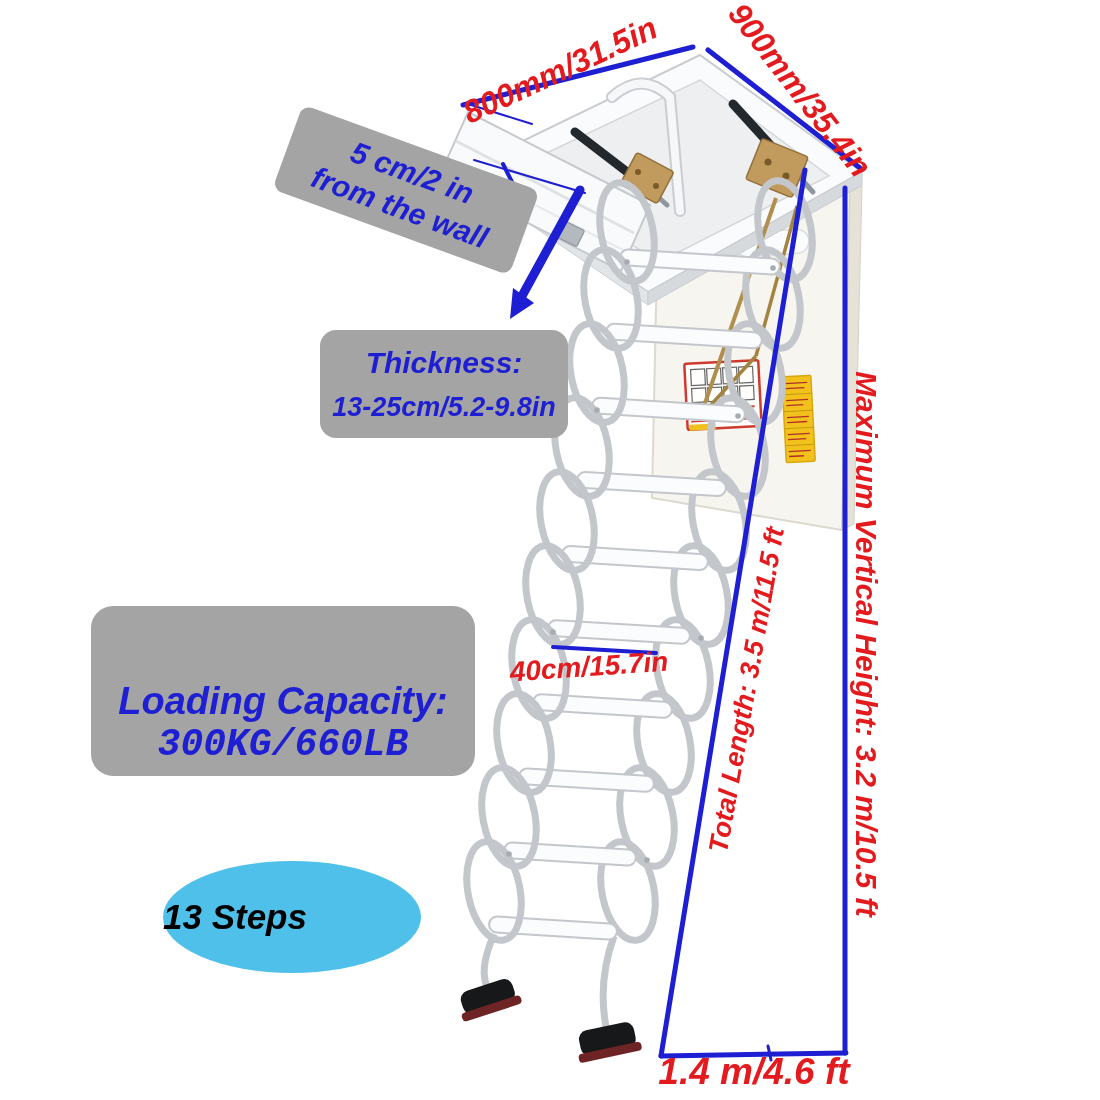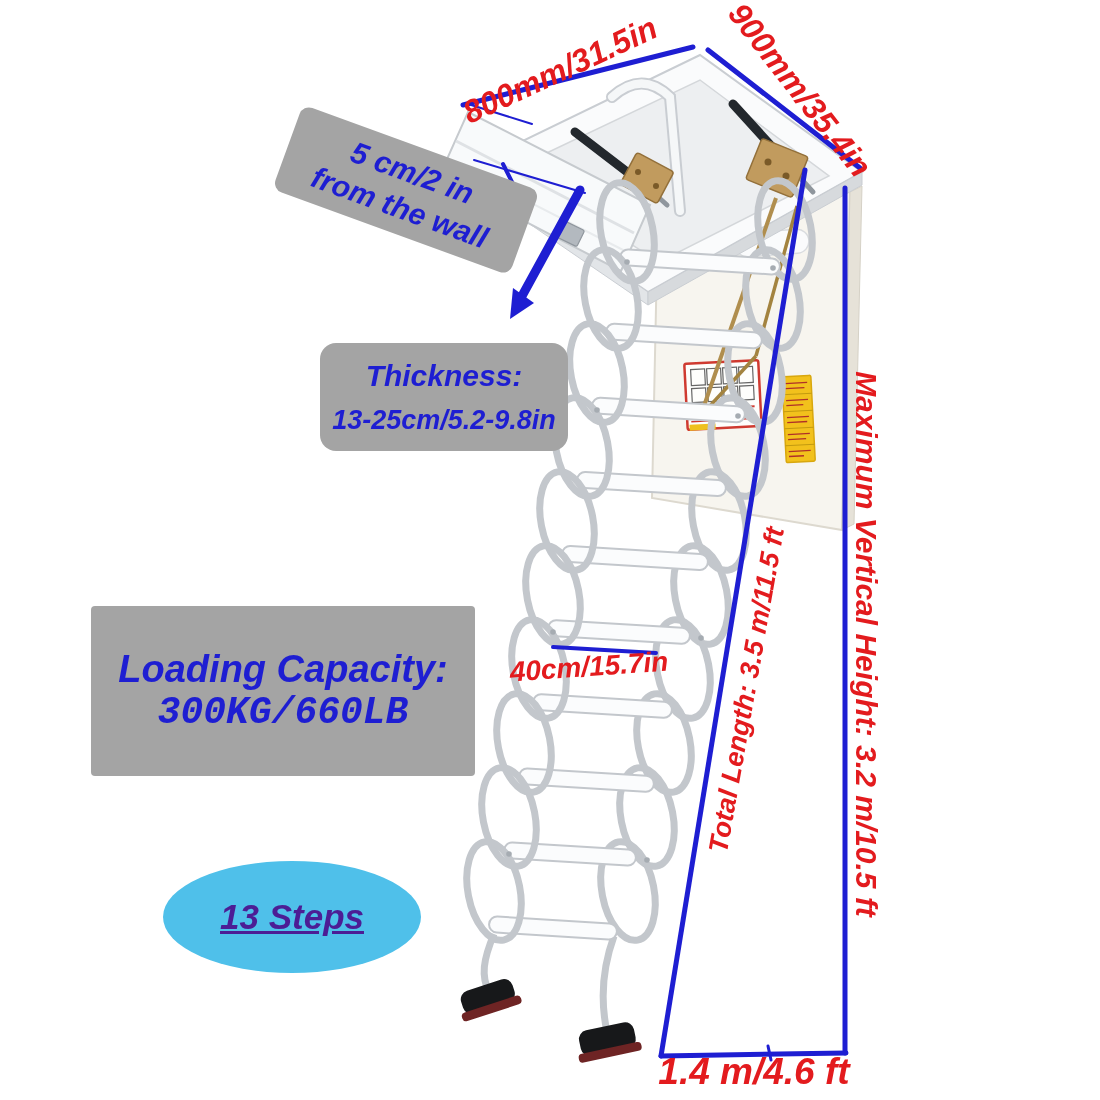--- a/index.html
+++ b/index.html
@@ -15,22 +15,22 @@
     white-space:nowrap;transform-origin:center;line-height:1;
   }
   .gray-box{
     position:absolute;background:#a4a4a4;border-radius:12px;
     color:#1e1ed2;font-weight:bold;font-style:italic;text-align:center;
     display:flex;flex-direction:column;justify-content:center;align-items:center;
   }
   .gray-box div{white-space:nowrap;}
   .badge-ellipse{
     position:absolute;background:#4fc0ea;border-radius:50%;
-    display:flex;align-items:center;justify-content:center;
-    color:#4c1d95;font-weight:bold;font-style:italic;text-decoration:underline;
+    display:flex;align-items:center;
+    color:#000000;font-weight:bold;font-style:italic;
   }
 </style>
 </head>
 <body>
 
 <div id="scene">
 
   <svg width="1100" height="1100" viewBox="0 0 1100 1100" class="abs" style="left:0;top:0;">
 
     <g>
@@ -205,27 +205,27 @@
   <div class="red-label" style="left:560px;top:70px;font-size:32px;transform:translate(-50%,-50%) rotate(-25deg);">800mm/31.5in</div>
 
   <div class="red-label" style="left:800px;top:90px;font-size:32px;transform:translate(-50%,-50%) rotate(52deg);">900mm/35.4in</div>
 
   <div class="gray-box" style="left:406px;top:190px;width:252px;height:90px;font-size:30px;line-height:1.25;border-radius:10px;
               transform:translate(-50%,-50%) rotate(20deg);">
     <div>5 cm/2 in</div>
     <div>from the wall</div>
   </div>
 
-  <div class="gray-box" style="left:444px;top:397px;width:248px;height:108px;border-radius:16px;line-height:1.3;
+  <div class="gray-box" style="left:444px;top:384px;width:248px;height:108px;border-radius:16px;line-height:1.3;
               transform:translate(-50%,-50%);">
     <div style="font-size:30px;">Thickness:</div>
     <div style="font-size:27px;margin-top:8px;">13-25cm/5.2-9.8in</div>
   </div>
 
-  <div class="gray-box" style="left:283px;top:691px;width:384px;height:170px;border-radius:4px;justify-content:center;
+  <div class="gray-box" style="left:283px;top:691px;width:384px;height:170px;border-radius:22px;justify-content:flex-end;
               padding:10px 12px;box-sizing:border-box;transform:translate(-50%,-50%);">
     <div style="font-size:38px;">Loading Capacity:</div>
     <div style="font-size:38px;font-family:Liberation Mono, monospace;">300KG/660LB</div>
   </div>
 
   <div class="badge-ellipse" style="left:292px;top:917px;width:258px;height:112px;font-size:35px;transform:translate(-50%,-50%);">
     <span>13 Steps</span>
   </div>
 
   <div class="red-label" style="left:589px;top:667px;font-size:28px;transform:translate(-50%,-50%) rotate(-4deg);">40cm/15.7in</div>

